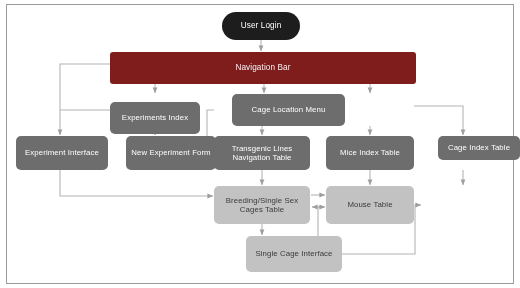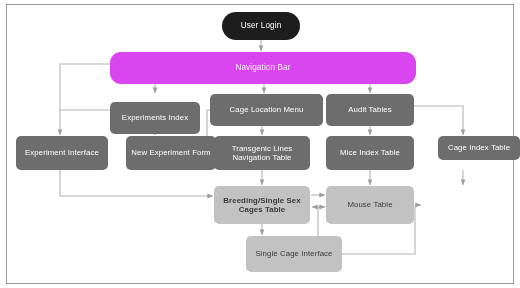--- a/index.html
+++ b/index.html
@@ -29,21 +29,21 @@
     display:flex;align-items:center;justify-content:center;
     text-align:center;
     line-height:1.18;
     letter-spacing:.1px;
     border-radius:4px;
     z-index:3;
     padding:0 4px;
   }
   .node span{display:block;width:100%;}
   .n-dark{background:#1d1d1d;color:#ffffff;border-radius:16px;}
-  .n-bar{background:#d946ef;color:#f2f2f2;border-radius:11px;}
+  .n-bar{background:#7f1d1d;color:#f2f2f2;border-radius:3px;}
   .n-mid{background:#6d6d6d;color:#ffffff;border-radius:5px;}
   .n-light{background:#c2c2c2;color:#3a3a3a;border-radius:5px;}
   .fs9{font-size:8.2px;}
   .fs85{font-size:7.8px;}
 </style>
 </head>
 <body>
 
 <div id="canvas">
 
@@ -102,27 +102,24 @@
   </div>
 
   <div class="node n-bar fs9" style="left:110px;top:52px;width:306px;height:32px;">
     <span>Navigation Bar</span>
   </div>
 
   <div class="node n-mid fs85" style="left:110px;top:102px;width:90px;height:32px;">
     <span>Experiments Index</span>
   </div>
 
-  <div class="node n-mid fs85" style="left:210px;top:94px;width:113px;height:32px;">
+  <div class="node n-mid fs85" style="left:232px;top:94px;width:113px;height:32px;">
     <span>Cage Location Menu</span>
   </div>
 
-  <div class="node n-mid fs85" style="left:326px;top:94px;width:88px;height:32px;">
-    <span>Audit Tables</span>
-  </div>
 
   <div class="node n-mid fs85" style="left:16px;top:136px;width:92px;height:34px;">
     <span>Experiment Interface</span>
   </div>
 
   <div class="node n-mid fs85" style="left:126px;top:136px;width:90px;height:34px;">
     <span>New Experiment Form</span>
   </div>
 
   <div class="node n-mid fs85" style="left:214px;top:136px;width:96px;height:34px;">
@@ -130,21 +127,21 @@
   </div>
 
   <div class="node n-mid fs85" style="left:326px;top:136px;width:88px;height:34px;">
     <span>Mice Index Table</span>
   </div>
 
   <div class="node n-mid fs85" style="left:438px;top:136px;width:82px;height:24px;">
     <span>Cage Index Table</span>
   </div>
 
-  <div class="node n-light fs85" style="left:214px;top:186px;width:96px;height:38px;font-weight:bold;">
+  <div class="node n-light fs85" style="left:214px;top:186px;width:96px;height:38px;">
     <span class="ml">Breeding/Single Sex<br>Cages Table</span>
   </div>
 
   <div class="node n-light fs85" style="left:326px;top:186px;width:88px;height:38px;">
     <span>Mouse Table</span>
   </div>
 
 
   <div class="node n-light fs85" style="left:214px;top:236px;width:96px;height:36px;margin-left:32px;">
     <span>Single Cage Interface</span>

